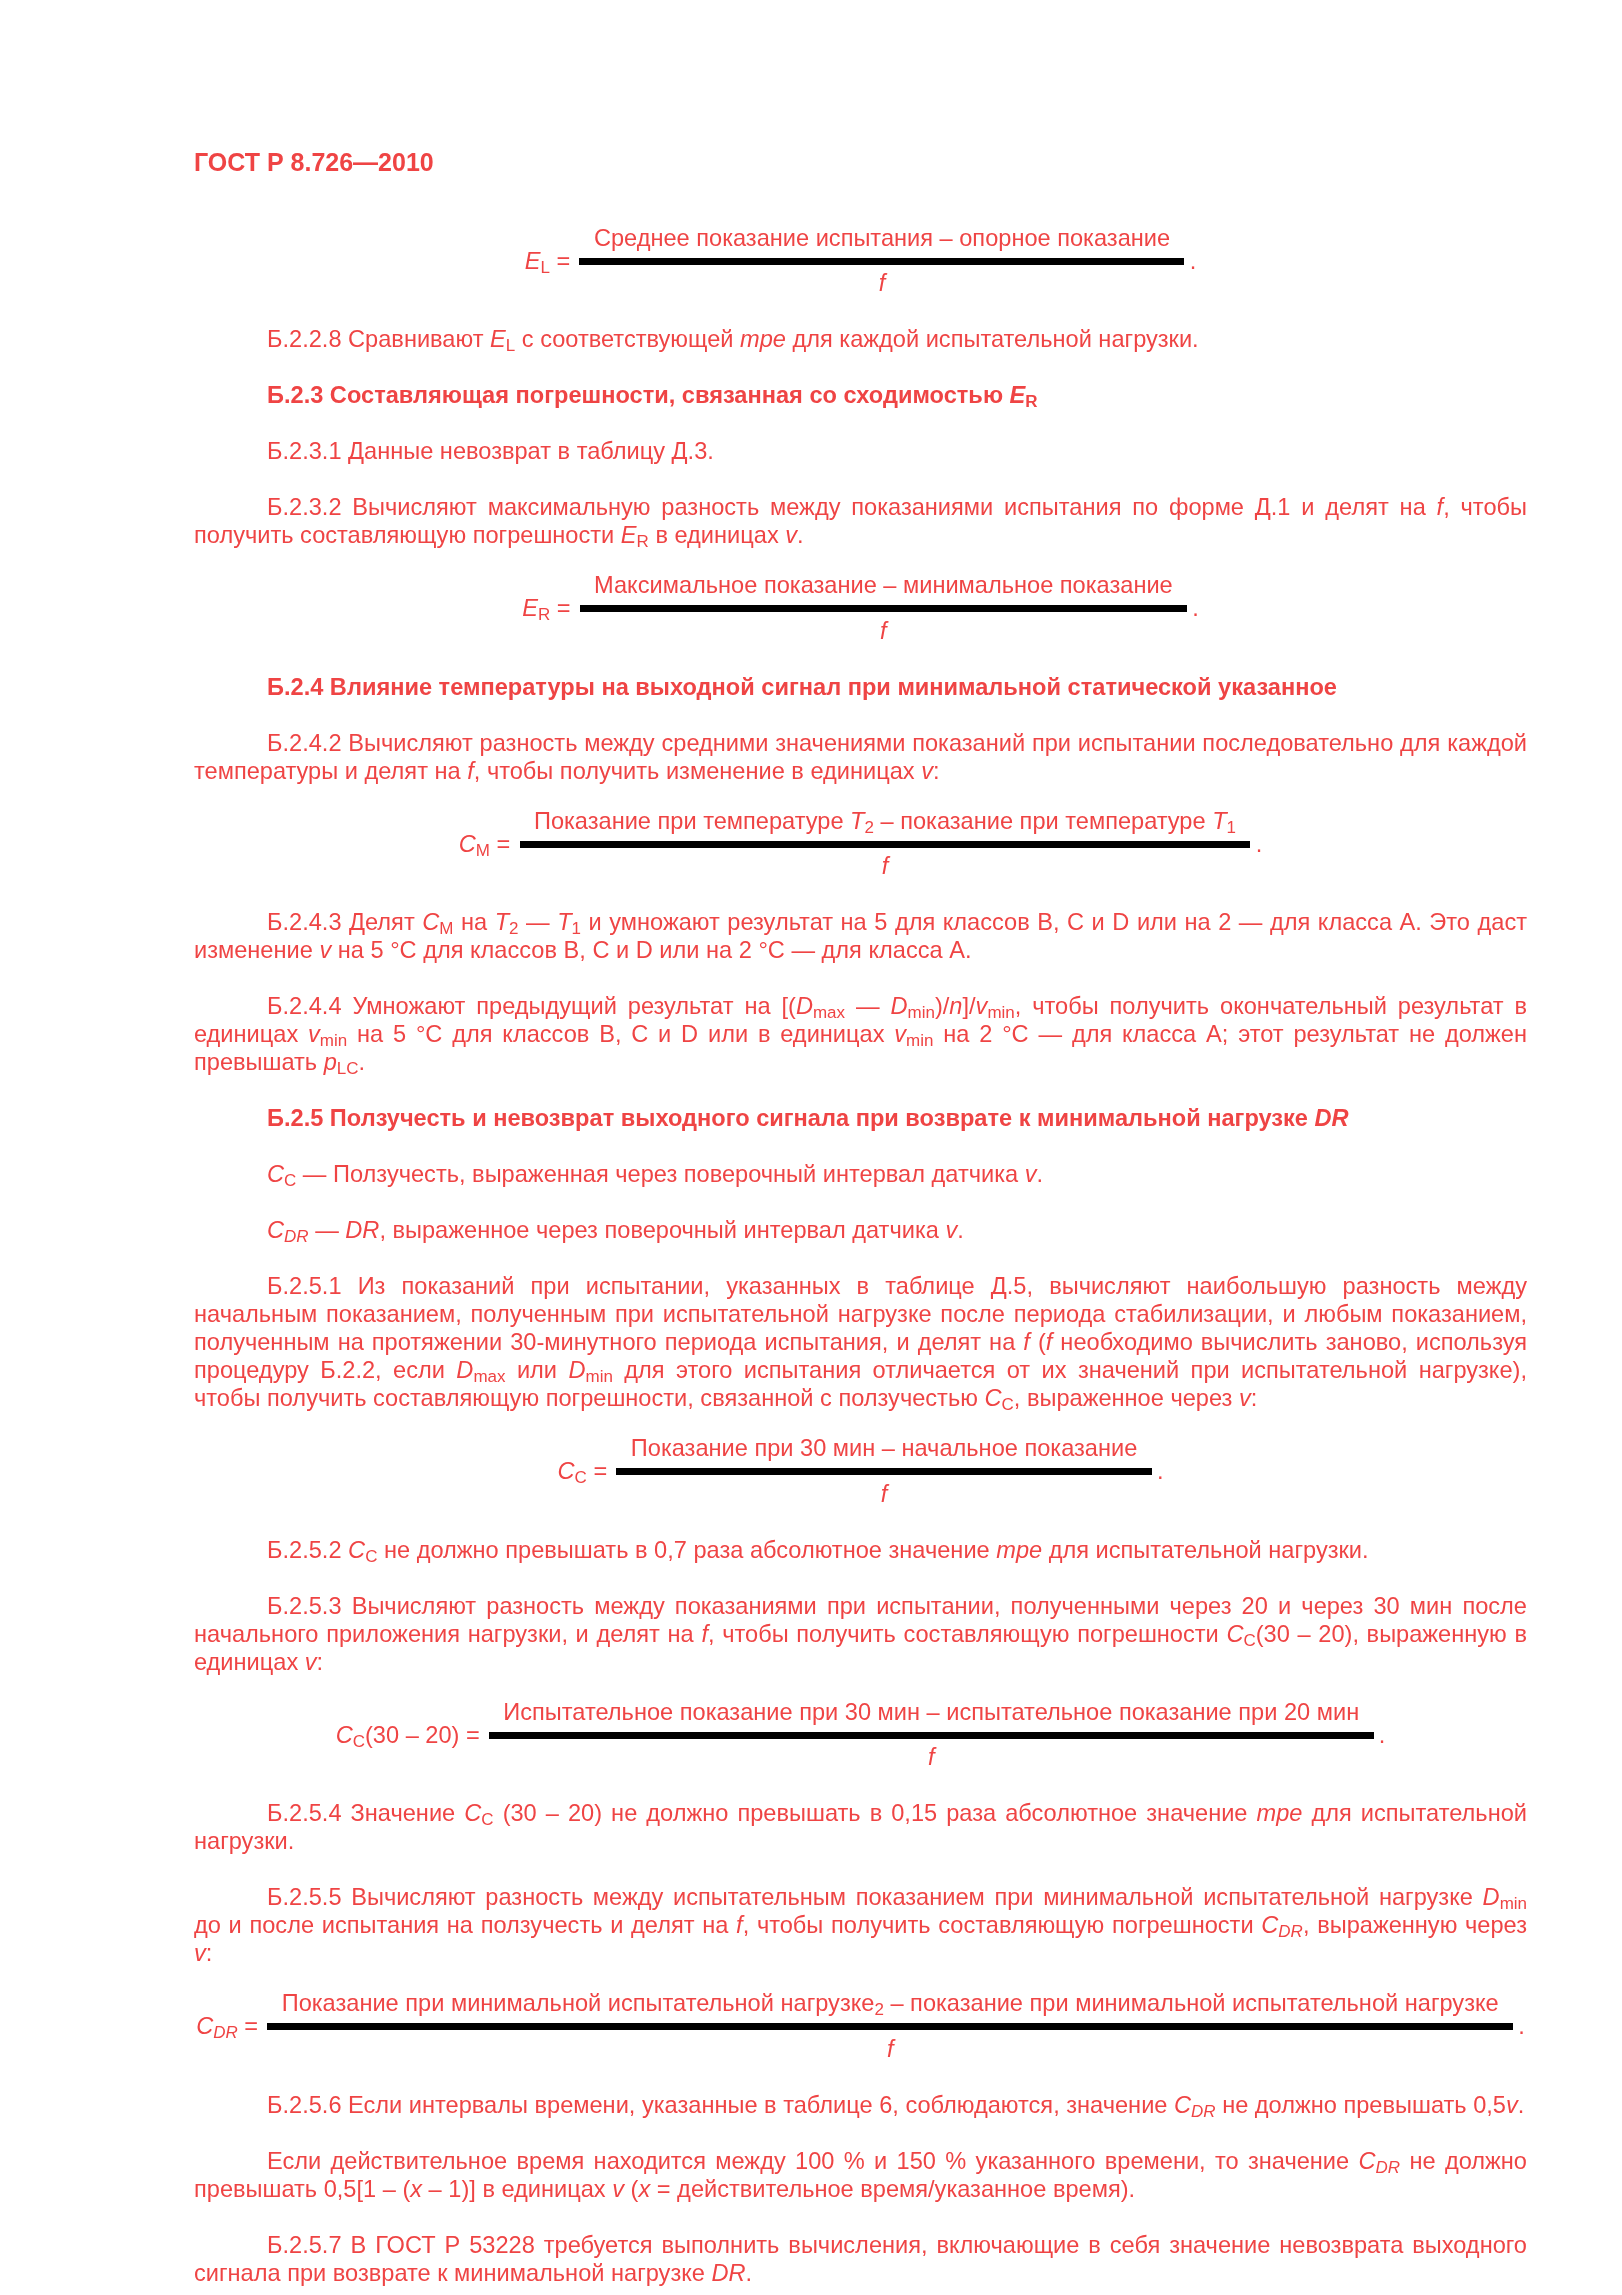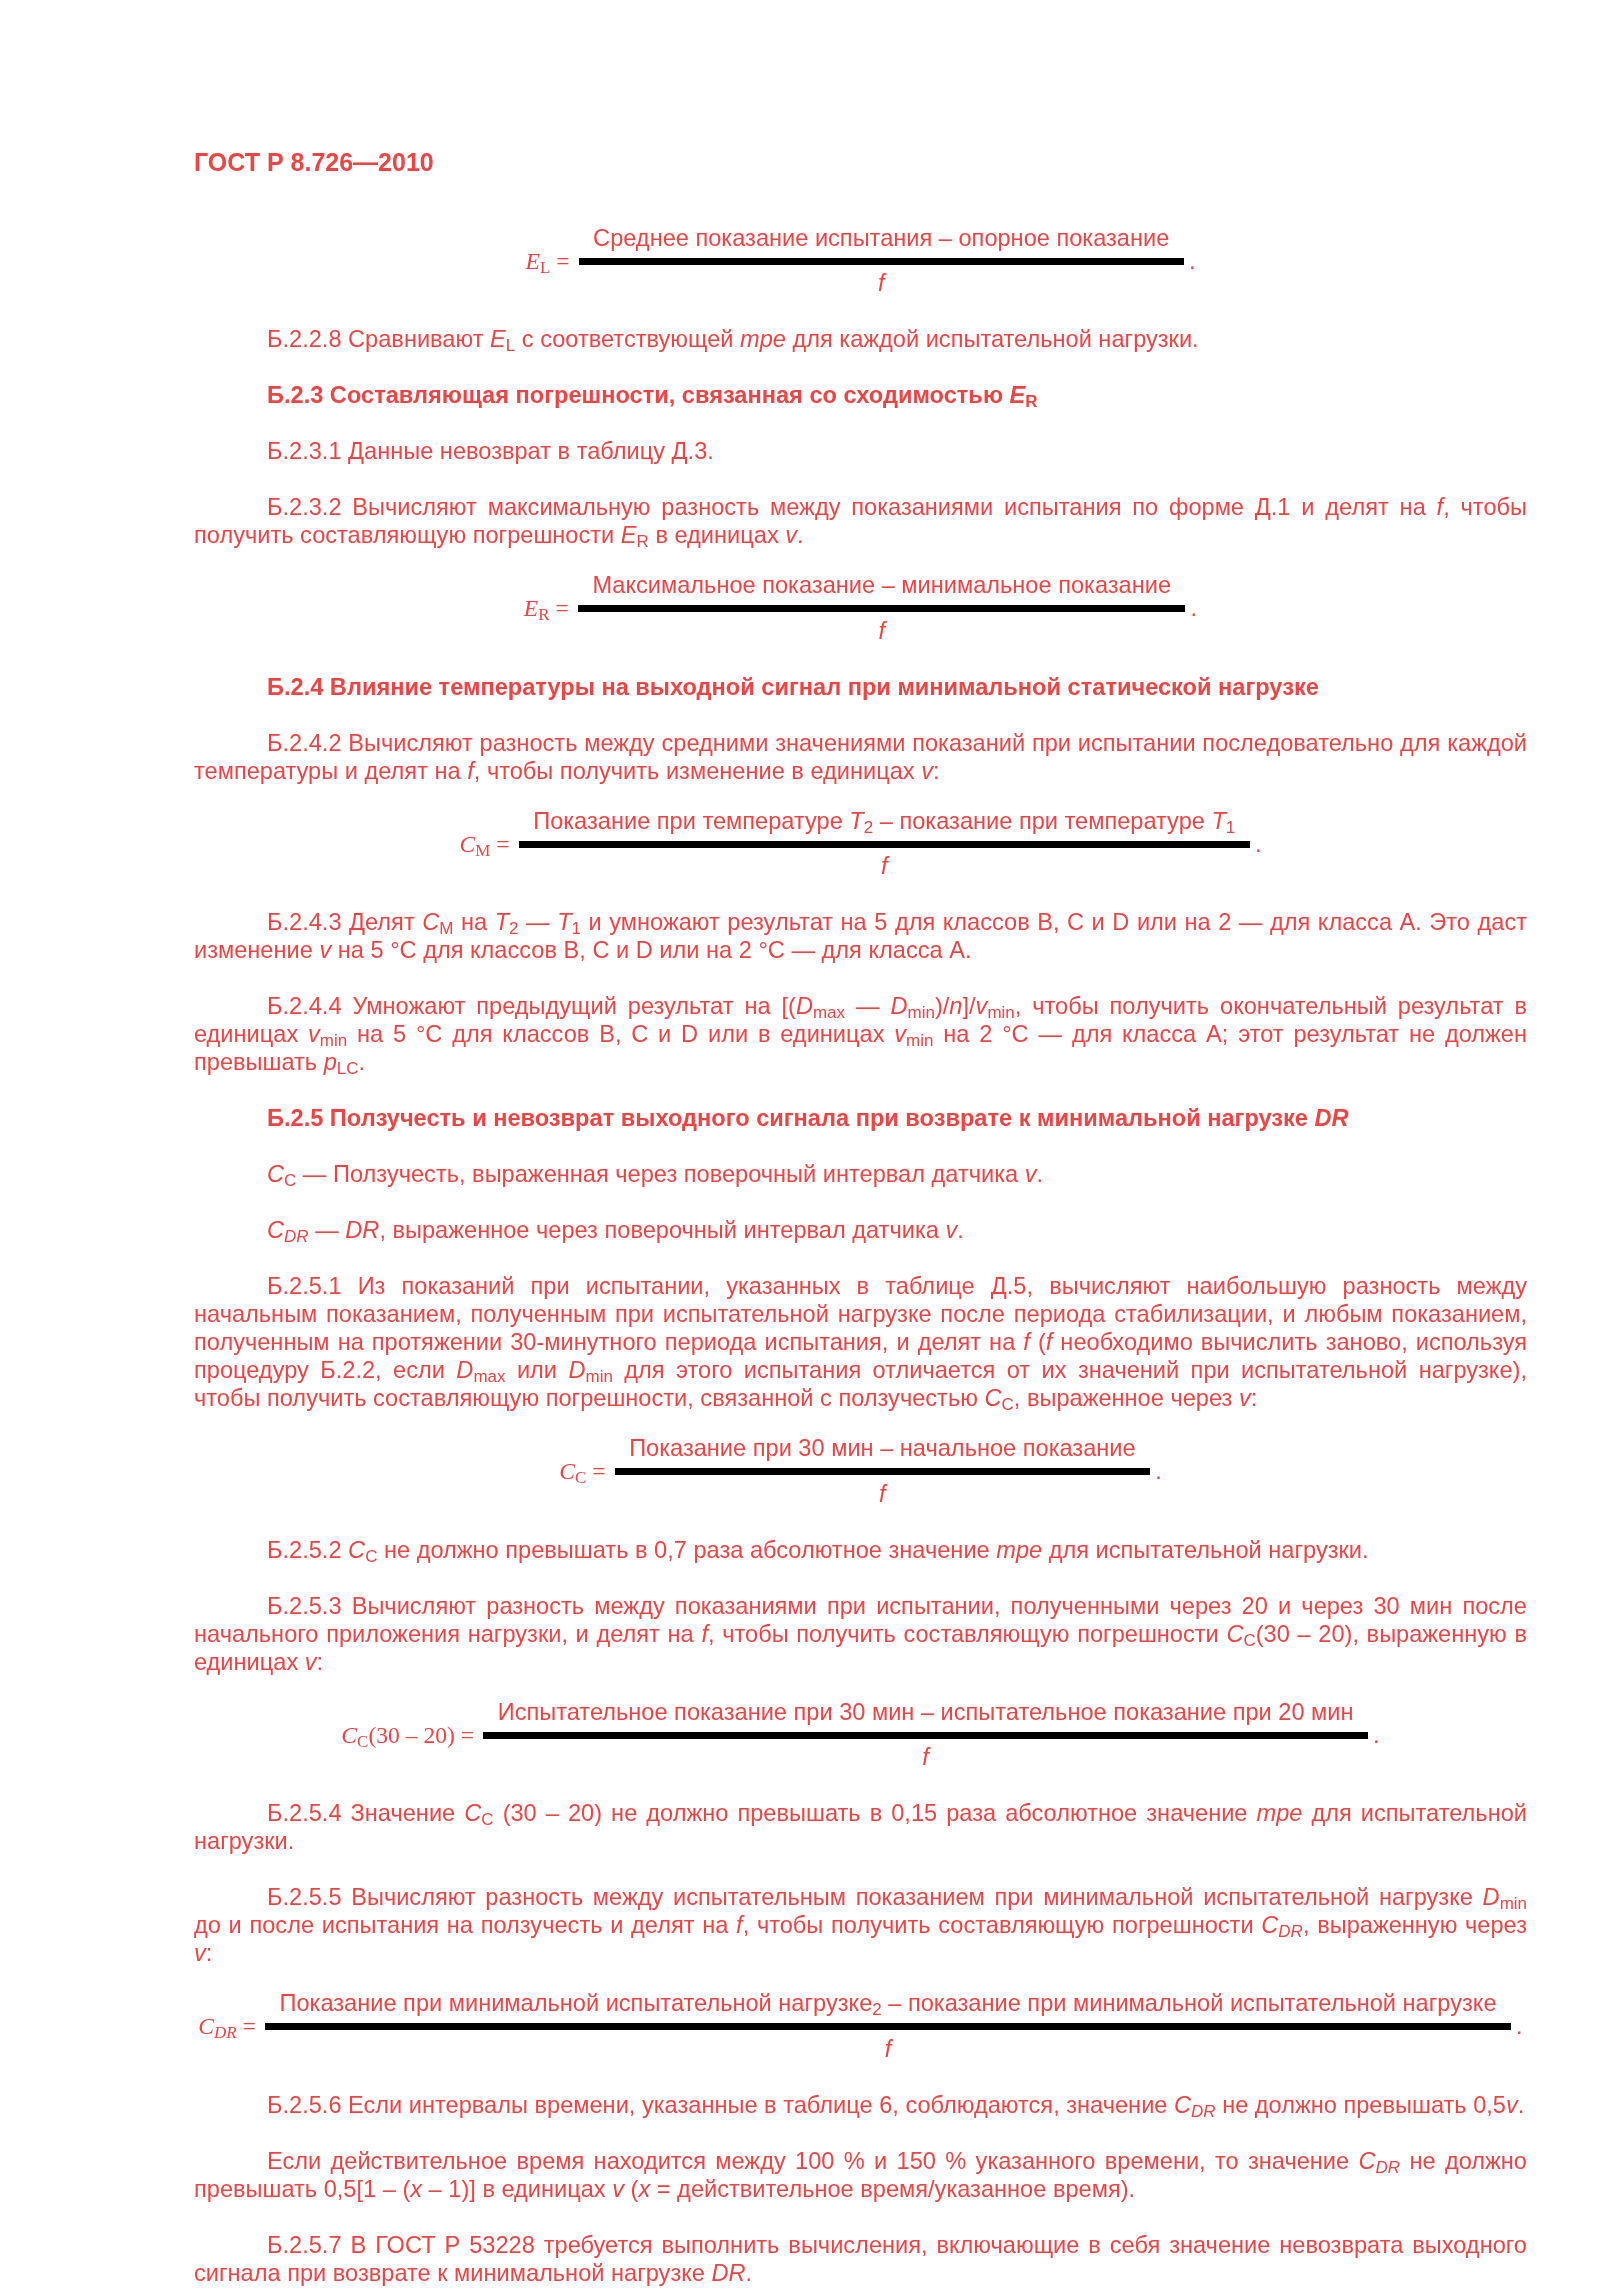--- a/index.html
+++ b/index.html
@@ -34,21 +34,21 @@
     vertical-align:-0.25em;
   }
   .formula {
     display:flex;
     justify-content:center;
     align-items:center;
     margin:22px 0;
     text-indent:0;
     white-space:nowrap;
   }
-  .f-label { margin-right:9.2px;font-family:Liberation Serif, serif; }
+  .f-label { margin-right:9.2px; }
   .frac { display:inline-block; text-align:center; }
   .num { display:block; padding:0 14.4px 5.9px; }
   .den {
     display:block;
     border-top:7.2px solid #000;
     padding-top:4.6px;
   }
   .tail { margin-left:5.2px; align-self:center; }
   .pageno { margin-top:31px; text-indent:0; }
 </style>
@@ -71,21 +71,21 @@
       <div class="para">Б.2.3.1 Данные невозврат в таблицу Д.3.</div>
       <div class="para">Б.2.3.2 Вычисляют максимальную разность между показаниями испытания по форме Д.1 и делят на <i>f</i>, чтобы получить составляющую погрешности <i>E</i><sub>R</sub> в единицах <i>v</i>.</div>
       <div class="formula">
         <span class="f-label"><i>E</i><sub>R</sub> =</span>
         <span class="frac">
           <span class="num">Максимальное показание – минимальное показание</span>
           <span class="den"><i>f</i></span>
         </span>
         <span class="tail">.</span>
       </div>
-      <div class="para heading">Б.2.4 Влияние температуры на выходной сигнал при минимальной статической нагрузке</div>
+      <div class="para heading">Б.2.4 Влияние температуры на выходной сигнал при минимальной статической указанное</div>
       <div class="para">Б.2.4.2 Вычисляют разность между средними значениями показаний при испытании последовательно для каждой температуры и делят на <i>f</i>, чтобы получить изменение в единицах <i>v</i>:</div>
       <div class="formula">
         <span class="f-label"><i>C</i><sub>M</sub> =</span>
         <span class="frac">
           <span class="num">Показание при температуре <i>T</i><sub>2</sub> – показание при температуре <i>T</i><sub>1</sub></span>
           <span class="den"><i>f</i></span>
         </span>
         <span class="tail">.</span>
       </div>
       <div class="para">Б.2.4.3 Делят <i>C</i><sub>M</sub> на <i>T</i><sub>2</sub> — <i>T</i><sub>1</sub> и умножают результат на 5 для классов B, C и D или на 2 — для класса A. Это даст изменение <i>v</i> на 5 °C для классов B, C и D или на 2 °C — для класса A.</div>

